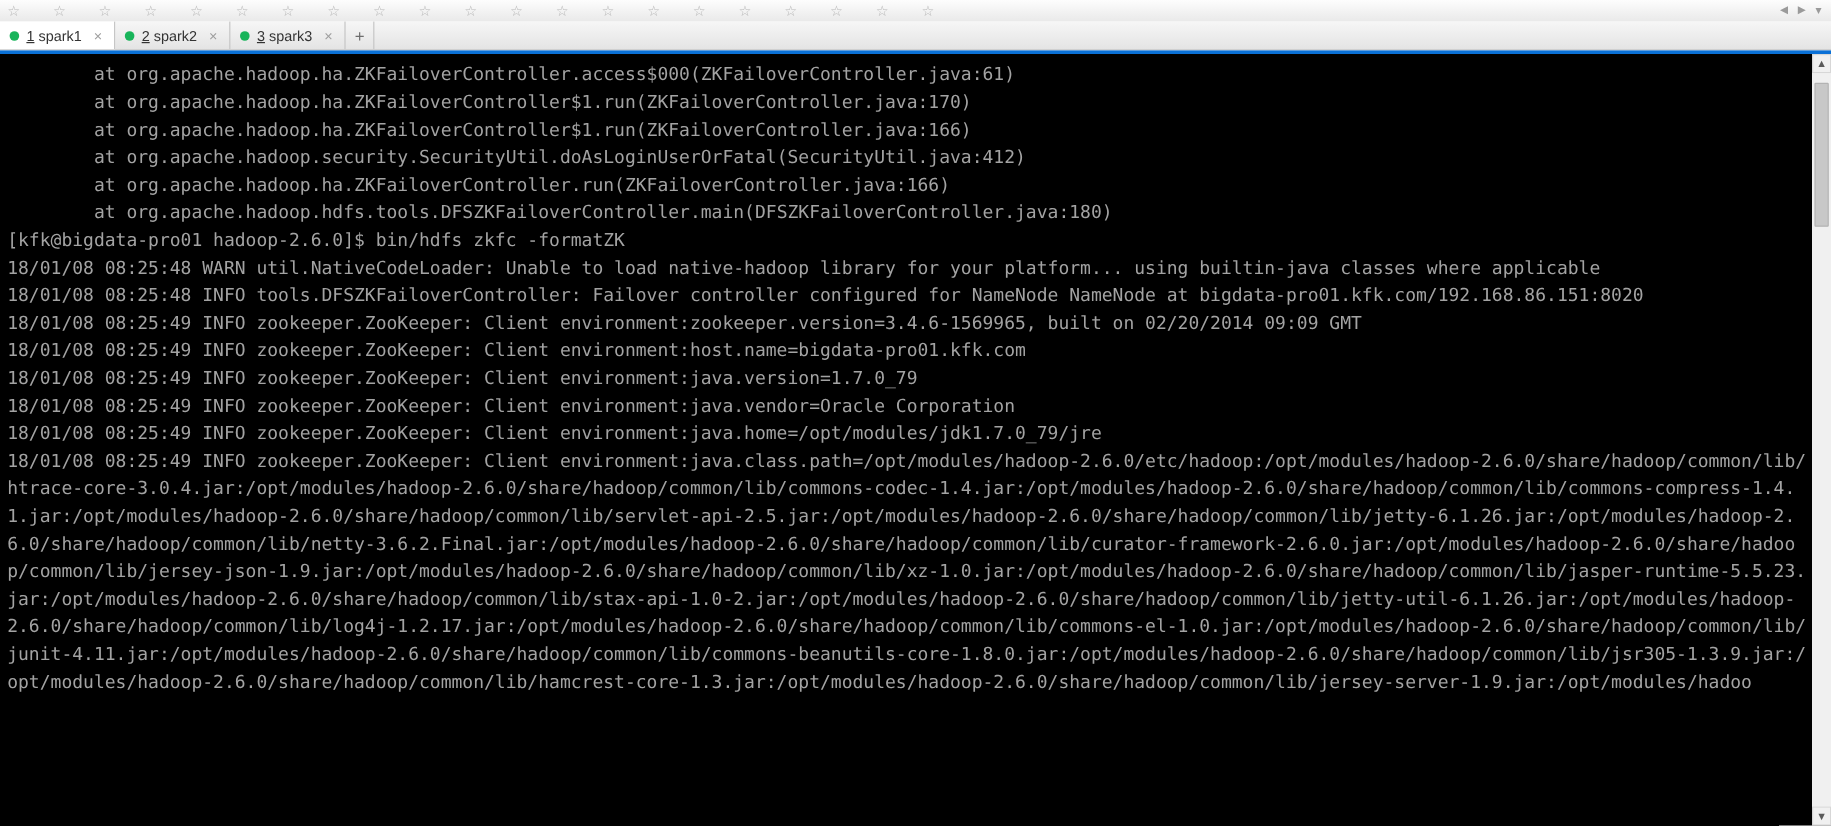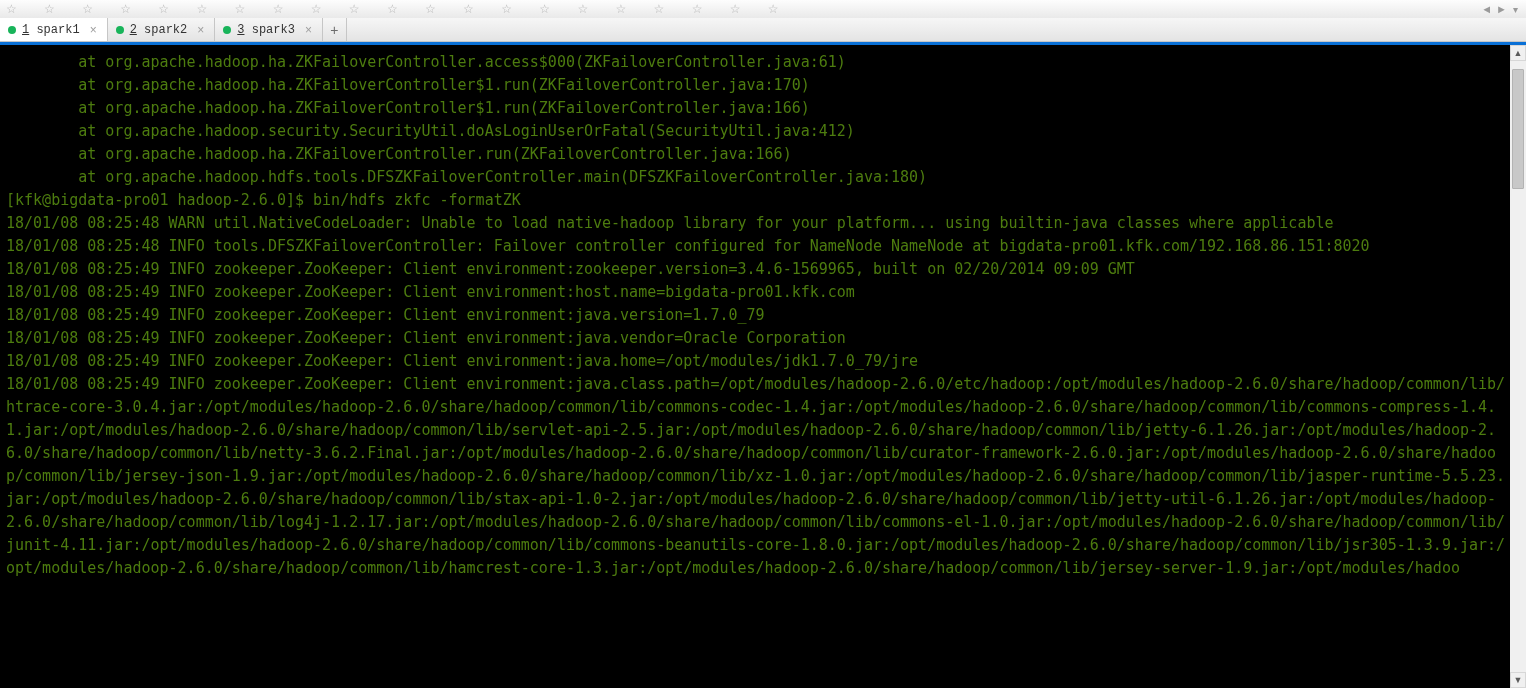--- a/index.html
+++ b/index.html
@@ -7,27 +7,27 @@
   .app { display: flex; flex-direction: column; width: 1526px; height: 688px; background: #fff; }
   .topbar { height: 18px; background: linear-gradient(to bottom,#fdfdfd,#e9e9e9); display:flex; align-items:center; }
   .topbar .stars { flex:1; display:flex; gap:14px; padding-left:6px; color:#b8b8b8; font-size:12px; letter-spacing:12px; overflow:hidden; white-space:nowrap; }
   .topbar .nav { display:flex; align-items:center; gap:4px; padding:0 6px; color:#9a9a9a; font-size:11px; }
   .topbar .nav .arrow { cursor:pointer; user-select:none; }
   .topbar .nav .menu { font-size:10px; padding:0 2px; }
   .tabbar { height: 24px; background: linear-gradient(to bottom,#f6f6f6,#e4e4e4); display:flex; align-items:stretch; border-bottom:1px solid #c6c6c6; }
   .tab { display:flex; align-items:center; gap:6px; padding:0 10px 0 8px; font-size:12px; color:#333; border-right:1px solid #c6c6c6; position:relative; cursor:pointer; }
   .tab.active { background:#fff; }
   .dot { width:8px; height:8px; border-radius:50%; }
-  .tab .label { white-space:nowrap;font-family:Liberation Mono, monospace; }
+  .tab .label { white-space:nowrap; }
   .tab .label .num { text-decoration: underline; }
   .tab .close { color:#9e9e9e; font-size:12px; margin-left:4px; }
   .tab-add { display:flex; align-items:center; justify-content:center; width:24px; color:#6d6d6d; font-size:14px; border-right:1px solid #c6c6c6; cursor:pointer; }
   .active-indicator { height:3px; background:#0a70d6; }
   .terminal-wrap { flex:1; display:flex; background:#000; position:relative; }
-  .terminal { flex:1; overflow:hidden; padding:6px 4px 4px 6px; font-family: Consolas, "Lucida Console", monospace; font-size:15px; line-height:23px; color:#4d7c0f; white-space:pre-wrap; word-break:break-all; }
+  .terminal { flex:1; overflow:hidden; padding:6px 4px 4px 6px; font-family: Consolas, "Lucida Console", monospace; font-size:15px; line-height:23px; color:#a3a3a3; white-space:pre-wrap; word-break:break-all; }
   .scrollbar { width:16px; background:#f0f0f0; display:flex; flex-direction:column; }
   .sb-btn { height:16px; display:flex; align-items:center; justify-content:center; color:#5a5a5a; font-size:9px; background:#f0f0f0; border:1px solid #d7d7d7; cursor:pointer; }
   .sb-track { flex:1; background:#f0f0f0; position:relative; }
   .sb-thumb { position:absolute; left:2px; right:2px; top:8px; height:120px; background:#c8c8c8; border:1px solid #b3b3b3; border-radius:1px; }
 </style>
 </head>
 <body>
 
 <div class="app">
 

